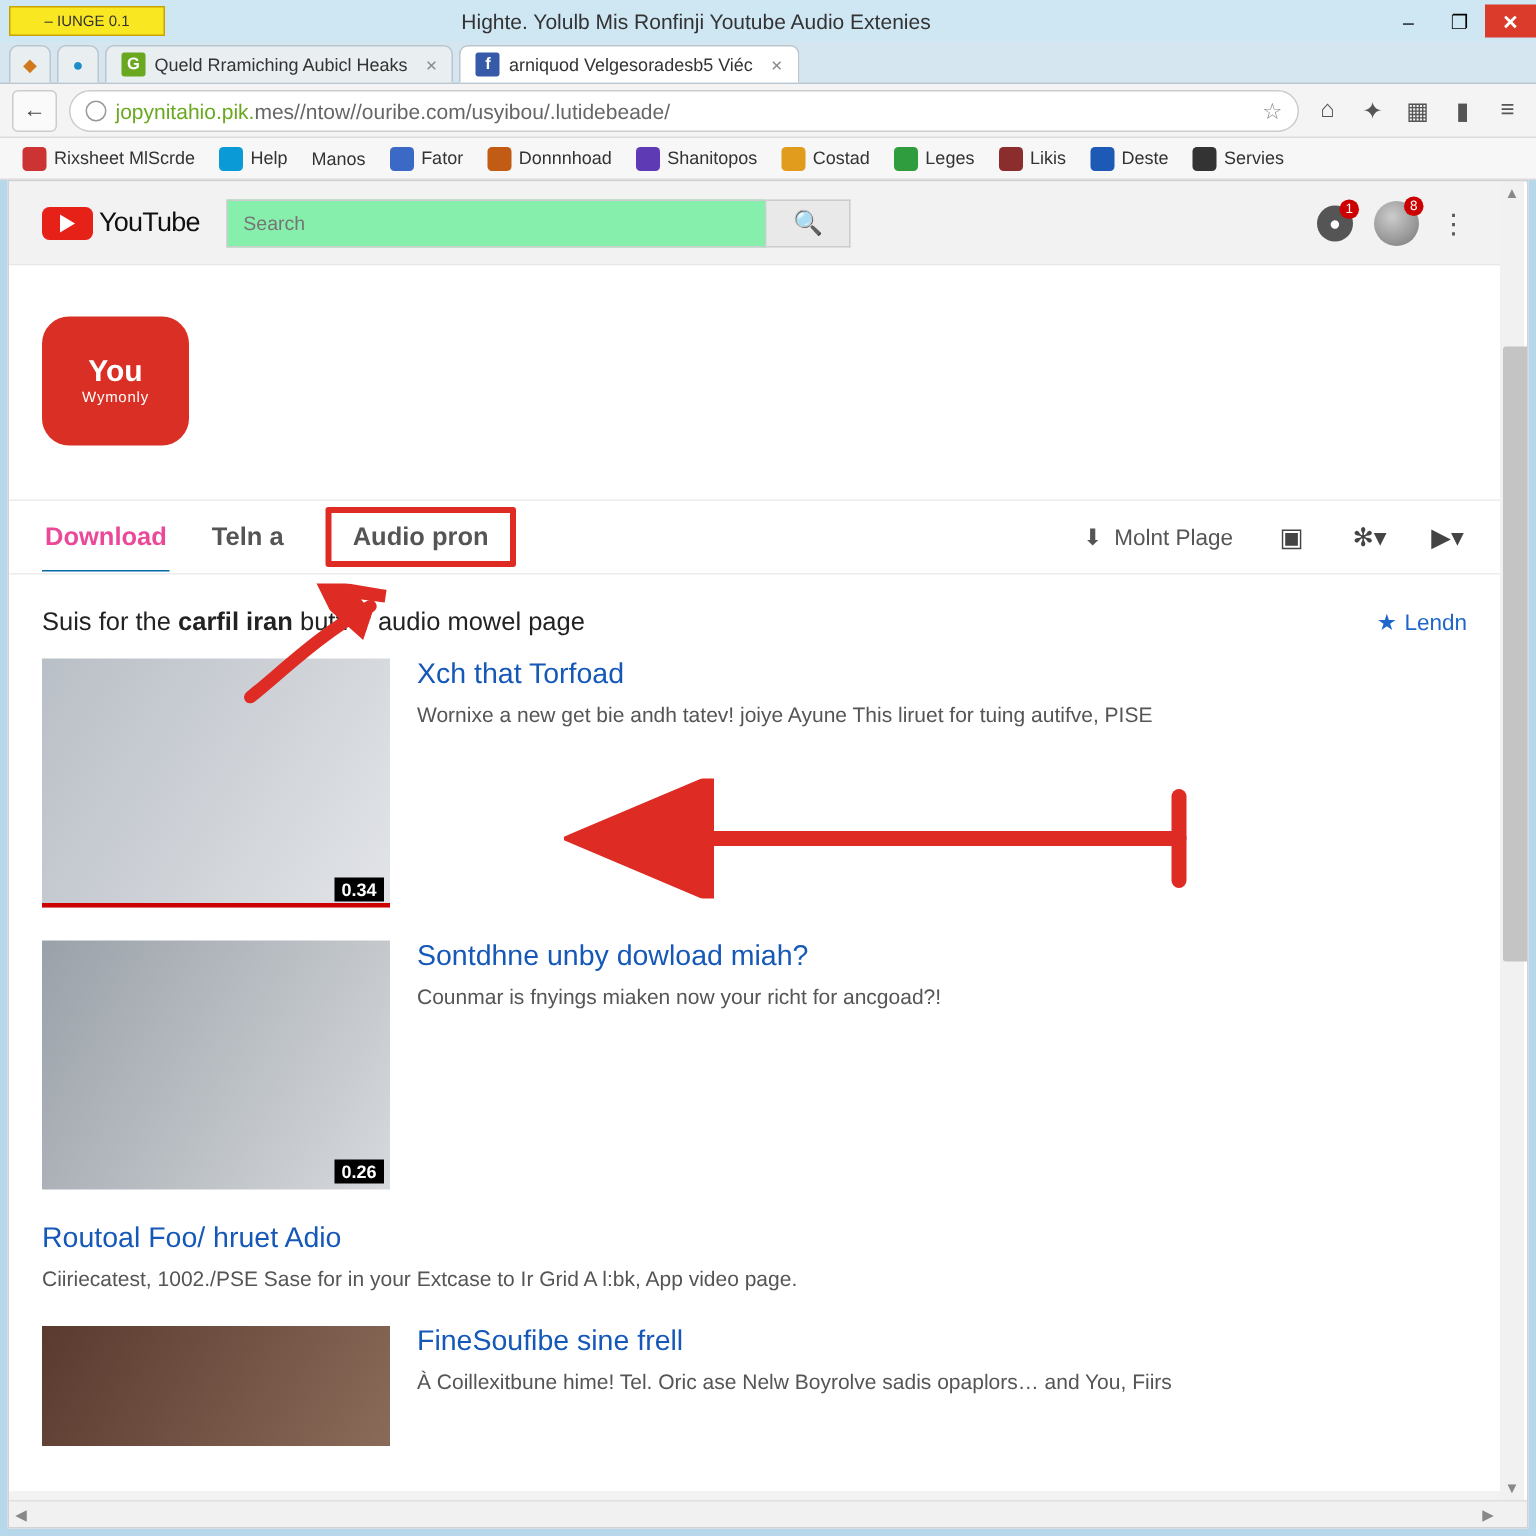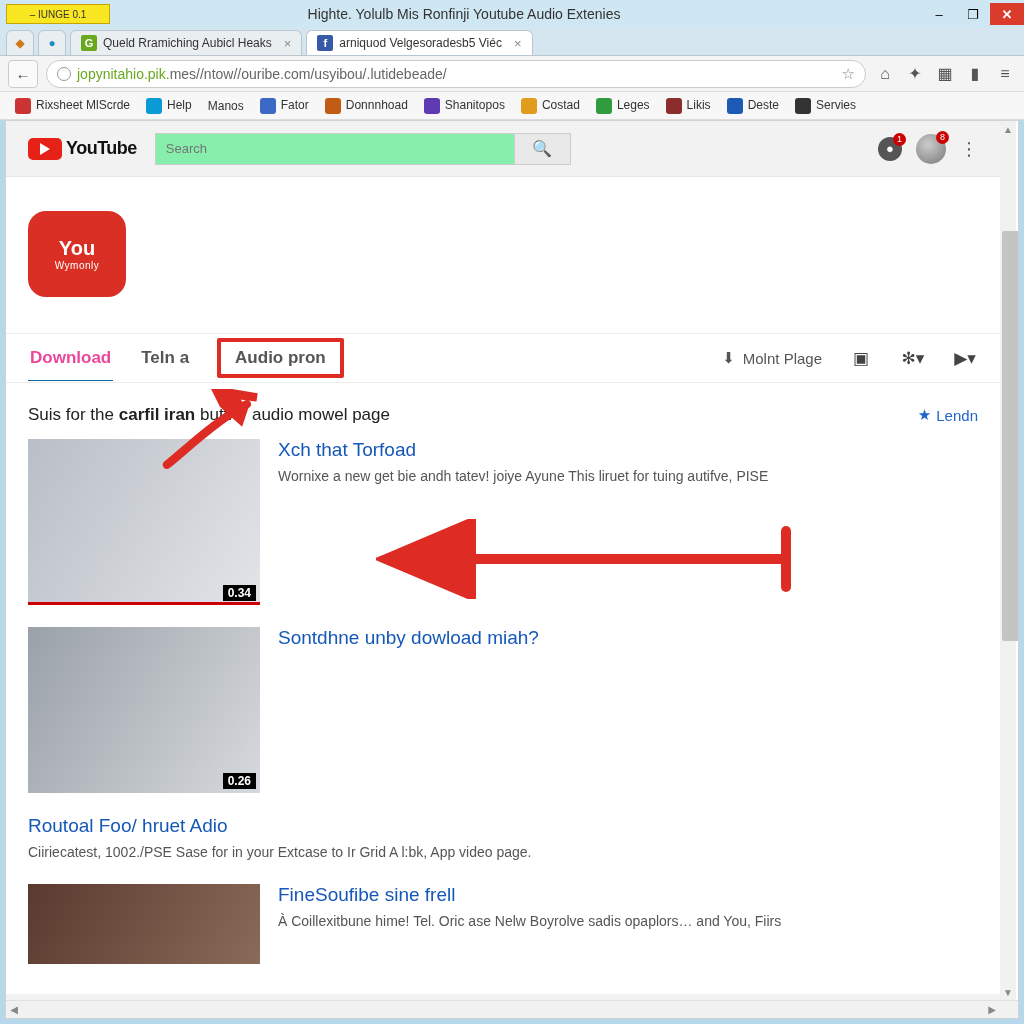--- a/index.html
+++ b/index.html
@@ -88,21 +88,21 @@
   .page{position:absolute;left:0;right:18px;top:0;bottom:18px;background:#f2f2f2;overflow:hidden}
 
   
   .yt-top{
     height:56px;background:#f2f2f2;display:flex;align-items:center;padding:0 22px;gap:18px;
     border-bottom:1px solid #e7e7e7;
   }
   .yt-logo{display:flex;align-items:center;gap:4px}
   .yt-play{width:34px;height:22px;background:#e62117;border-radius:5px;position:relative}
   .yt-play:after{content:"";position:absolute;left:12px;top:5px;border-left:10px solid #fff;border-top:6px solid transparent;border-bottom:6px solid transparent}
-  .yt-word{font-size:18px;font-weight:bold;color:#111;letter-spacing:-0.5px}
+  .yt-word{font-size:18px;font-weight:normal;color:#111;letter-spacing:-0.5px}
   .yt-search{display:flex}
   .yt-search input{
     width:360px;height:32px;border:1px solid #ccc;background:#86efac;padding:0 10px;font-size:13px;color:#777
   }
   .yt-sbtn{
     width:56px;height:32px;border:1px solid #ccc;border-left:none;background:#e9e9e9;
     display:flex;align-items:center;justify-content:center;color:#555;font-size:16px
   }
   .yt-right{margin-left:auto;display:flex;align-items:center;gap:14px}
   .bell{position:relative;width:24px;height:24px;border-radius:50%;background:#555;display:flex;align-items:center;justify-content:center;color:#fff;font-size:13px}
@@ -328,20 +328,21 @@
             <div class="vtitle">Xch that Torfoad</div>
             <div class="vdesc">Wornixe a new get bie andh tatev! joiye Ayune This liruet for tuing autifve, PISE</div>
           </div>
         </div>
         <div class="vrow">
           <div class="thumb t2">
             <div class="dur">0.26</div>
           </div>
           <div class="vinfo">
             <div class="vtitle">Sontdhne unby dowload miah?</div>
+            <div class="vdesc">Counmar is fnyings miaken now your richt for ancgoad?!</div>
           </div>
         </div>
         <div class="vrow">
           <div class="vinfo">
             <div class="vtitle">Routoal Foo/ hruet Adio</div>
             <div class="vdesc">Ciiriecatest, 1002./PSE Sase for in your Extcase to Ir Grid A l:bk, App video page.</div>
           </div>
         </div>
         <div class="vrow">
           <div class="thumb t4" style="height:80px"></div>

